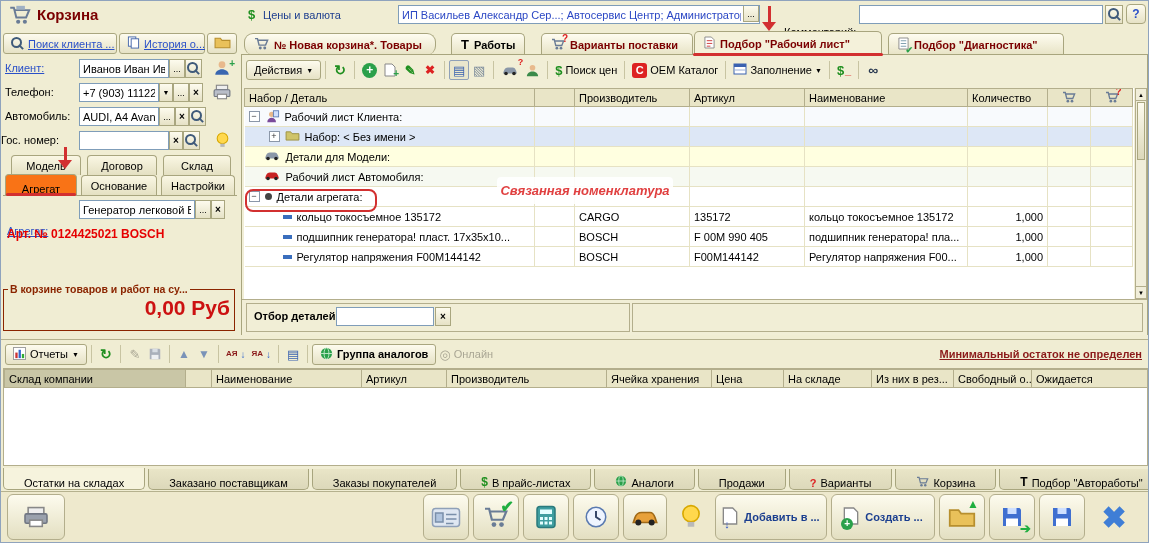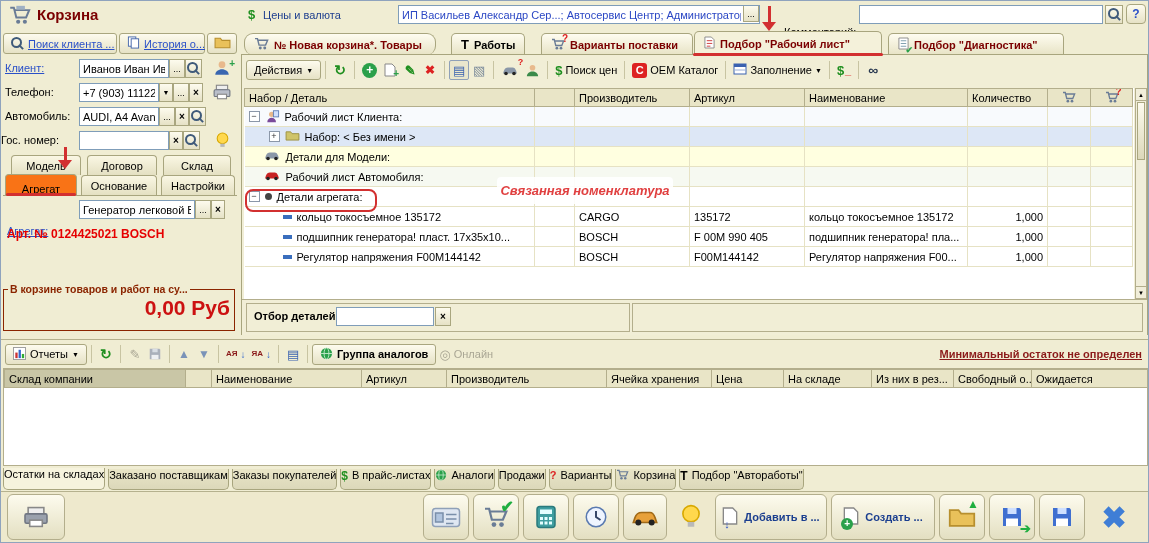--- a/index.html
+++ b/index.html
@@ -20,21 +20,21 @@
   .vsep{width:1px;height:18px;background:#c8c4a2;margin:0 4px;}
   .grn{color:#1f8f1f;font-weight:bold;}
   .red{color:#d22;}
   .gray{color:#a9a694;}
   
   .mtab{position:absolute;top:32px;height:22px;display:flex;align-items:center;gap:5px;padding:0 9px;border:1px solid #a8a57e;border-bottom:none;border-radius:5px 5px 0 0;background:linear-gradient(#fefcf0,#e7e3c5);font-weight:bold;white-space:nowrap;cursor:pointer;}
   .mtab.active{top:30px;height:24px;background:#f4f1da;z-index:3;}
   .darkred{color:#7b0000;}
   .ltab{position:absolute;height:20px;display:flex;align-items:center;justify-content:center;border:1px solid #a8a57e;border-bottom:none;border-radius:4px 4px 0 0;background:linear-gradient(#faf7e4,#e4e0c2);cursor:pointer;white-space:nowrap;}
   .ltab.active{background:#f97316;z-index:2;align-items:flex-end;}
-  .btab{height:21px;display:flex;align-items:flex-start;gap:4px;padding:0 0;border:1px solid #a8a57e;border-top:none;border-radius:0 0 5px 5px;background:linear-gradient(#e9e5c7,#dcd8ba);cursor:pointer;white-space:nowrap;}
+  .btab{height:21px;display:flex;align-items:flex-end;gap:4px;padding:0 20px;border:1px solid #a8a57e;border-top:none;border-radius:0 0 5px 5px;background:linear-gradient(#e9e5c7,#dcd8ba);cursor:pointer;white-space:nowrap;}
   .btab.active{background:#f6f3dd;height:22px;}
   
   .panel{border:1px solid #a8a57e;background:#f1eed6;}
   
   table.grid{border-collapse:collapse;table-layout:fixed;width:888px;font-size:11px;background:#fff;}
   table.grid th{background:#e9e5c7;border:1px solid #b3ae8c;font-weight:normal;text-align:left;height:18px;padding:0 4px;white-space:nowrap;overflow:hidden;}
   table.grid td{height:20px;border-right:1px solid #e6e2c4;border-bottom:1px solid #e6e2c4;padding:0 4px;white-space:nowrap;overflow:hidden;}
   .exp{display:inline-flex;align-items:center;justify-content:center;width:11px;height:11px;border:1px solid #8b97a8;background:#fff;font-size:9px;line-height:9px;color:#333;flex:0 0 auto;cursor:pointer;}
   .treecell{display:flex;align-items:center;gap:5px;}
   .bullet{width:7px;height:7px;border-radius:50%;background:#444;flex:0 0 auto;}

